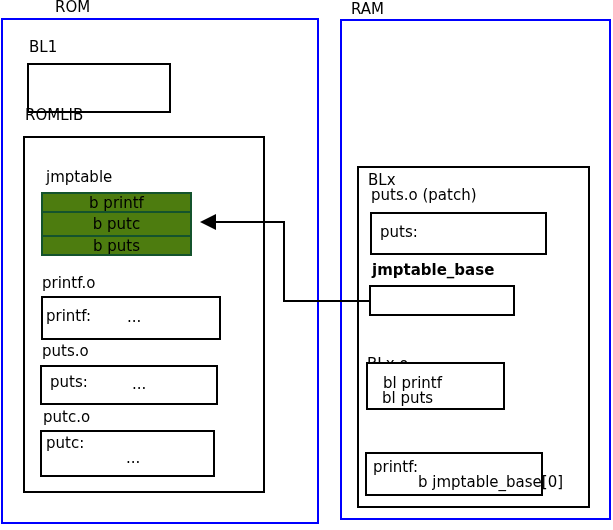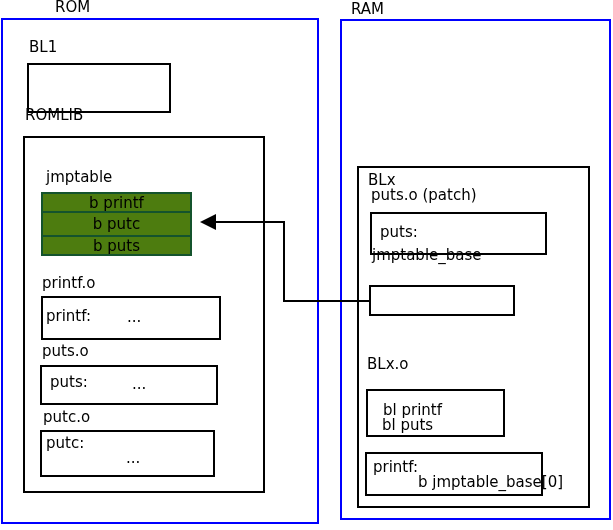--- a/index.html
+++ b/index.html
@@ -61,25 +61,25 @@
   <div class="frame" style="left:340px;top:19px;width:271px;height:501px;"></div>
 
   <div class="box" style="left:357px;top:166px;width:233px;height:342px;"></div>
   <div class="lbl" style="left:368px;top:173px;">BLx</div>
 
   <div class="lbl" style="left:371px;top:188px;">puts.o (patch)</div>
   <div class="box" style="left:370px;top:212px;width:177px;height:43px;">
     <span class="inner" style="left:8px;top:11px;">puts:</span>
   </div>
 
-  <div class="lbl" style="left:372px;top:248px;">jmptable_base</div>
+  <div class="lbl" style="left:372px;top:263px;font-weight:bold;">jmptable_base</div>
   <div class="box" style="left:369px;top:285px;width:146px;height:31px;"></div>
 
   <div class="lbl" style="left:367px;top:357px;">BLx.o</div>
-  <div class="box" style="left:366px;top:389px;width:139px;height:48px;">
+  <div class="box" style="left:366px;top:362px;width:139px;height:48px;">
     <span class="inner" style="left:15px;top:12px;">bl printf</span>
     <span class="inner" style="left:14px;top:27px;">bl puts</span>
   </div>
 
   <div class="box" style="left:365px;top:452px;width:178px;height:44px;">
     <span class="inner" style="left:6px;top:6px;">printf:</span>
     <span class="inner" style="left:51px;top:21px;">b jmptable_base[0]</span>
   </div>
 
   <svg class="arrow" width="613" height="530" viewBox="0 0 613 530">

